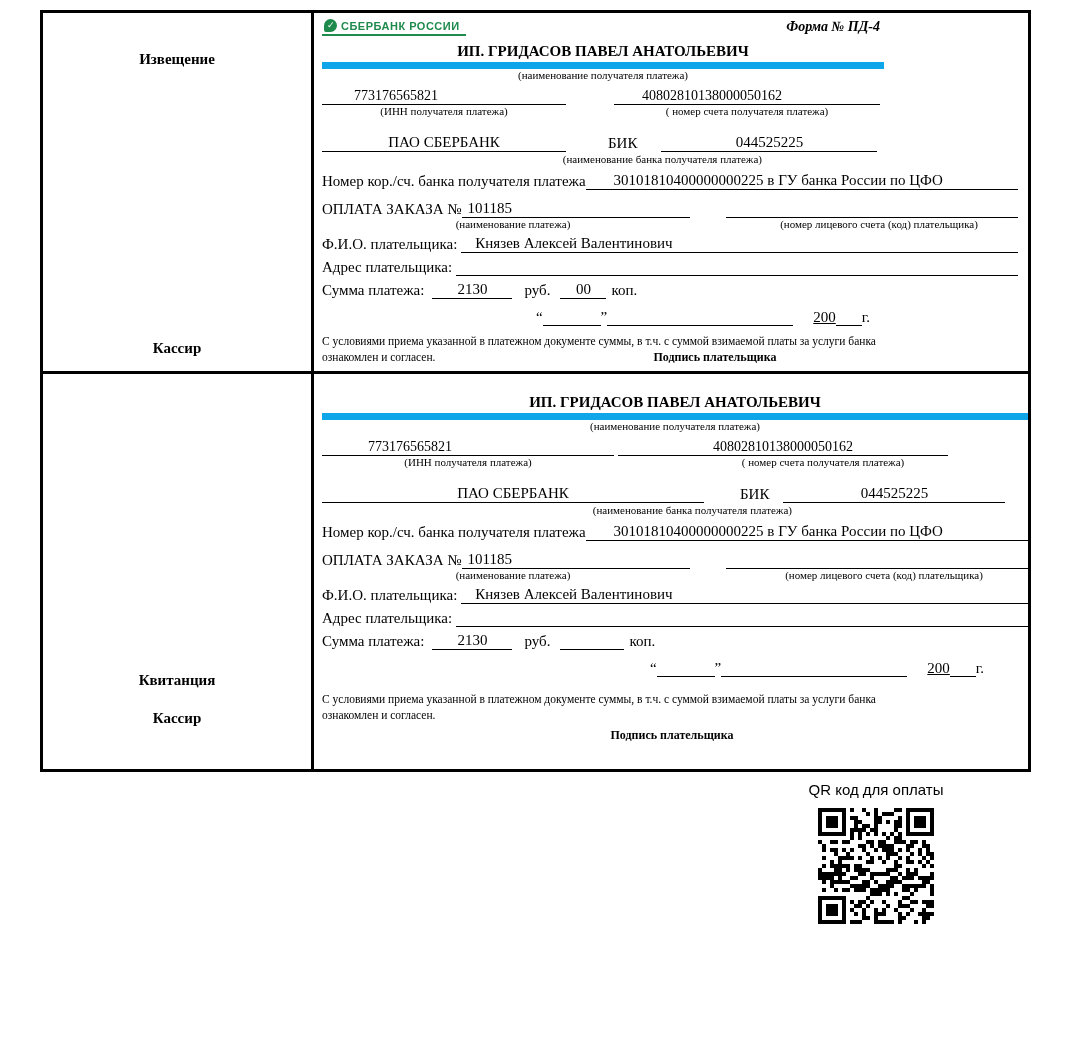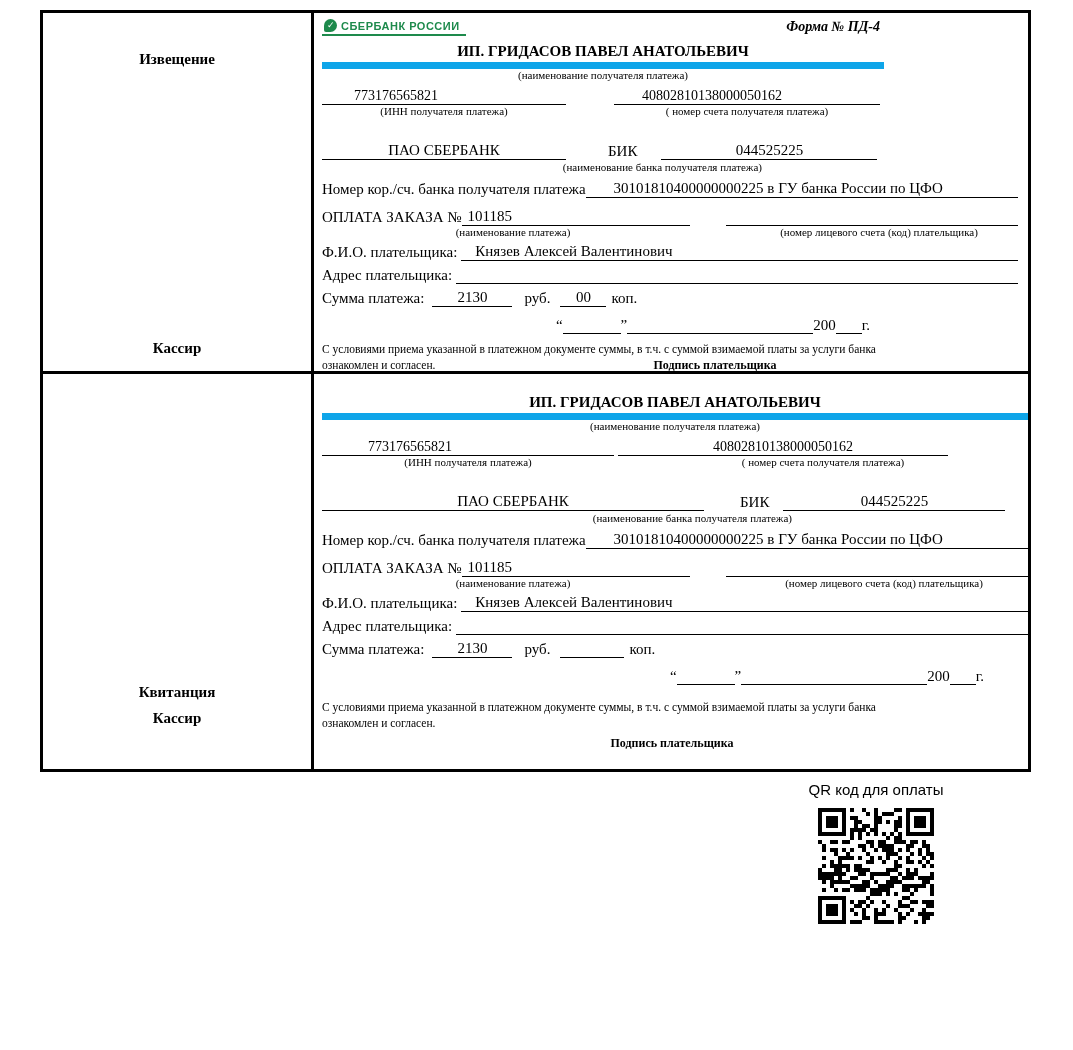--- a/index.html
+++ b/index.html
@@ -9,21 +9,21 @@
     font-family:"Liberation Serif", serif; color:#000; font-size:15px;
   }
   .form-table { position:absolute; left:40px; top:10px; width:991px; border:3px solid #000; background:#fff; }
   .section { display:flex; }
   .section.receipt { border-top:3px solid #000; height:398px; }
   .section.notice { height:358px; }
   .stub { width:271px; border-right:3px solid #000; position:relative; flex:none; }
   .stub-title, .stub-cashier { position:absolute; width:100%; text-align:center; font-weight:bold; font-size:15px; }
   .notice .stub-title { top:38px; }
   .notice .stub-cashier { bottom:14px; }
-  .receipt .stub-title { bottom:68px; }
+  .receipt .stub-title { bottom:80px; }
   .receipt .stub-cashier { bottom:42px; }
 
   .content { flex:1; padding:6px 10px 6px 8px; }
   .narrow { width:562px; }
   .receipt .narrow { width:706px; }
 
   .uline { border-bottom:1px solid #000; }
   .flex-row { display:flex; align-items:flex-end; }
   .small-label { font-size:11px; line-height:13px; }
   .center { text-align:center; }
@@ -41,21 +41,21 @@
   .inn-row { margin-top:6px; }
   .inn-box { width:244px; padding-left:32px; font-size:14px; }
   .acct-box { width:266px; margin-left:48px; padding-left:28px; font-size:14px; }
   .inn-label { width:244px; text-align:center;font-family:Liberation Serif, serif; }
   .acct-label { width:266px; margin-left:48px; text-align:center; }
   .receipt .inn-box { width:292px; padding-left:46px; }
   .receipt .acct-box { width:330px; margin-left:4px; padding-left:0; text-align:center; }
   .receipt .inn-label { width:292px; }
   .receipt .acct-label { width:410px; margin-left:4px; }
 
-  .bank-row { margin-top:24px;font-family:Liberation Serif, serif; }
+  .bank-row { margin-top:16px;font-family:Liberation Serif, serif; }
   .bank-box { width:244px; text-align:center; }
   .bik-label { margin-left:42px; }
   .bik-box { width:216px; margin-left:24px; text-align:center; }
   .receipt .bank-box { width:382px; }
   .receipt .bik-label { margin-left:36px; }
   .receipt .bik-box { width:222px; margin-left:14px; }
 
   .bank-label-row { width:440px; text-align:right; margin-top:1px; }
   .receipt .bank-label-row { width:470px; }
 
@@ -83,21 +83,21 @@
   .kop-value { width:46px; text-align:center; margin-left:10px; }
   .receipt .kop-value { width:64px; }
   .kop-word { margin-left:5px; }
 
   .date-row { display:flex; justify-content:flex-end; align-items:flex-end; margin-top:9px; }
   .notice .date-row { margin-right:148px; }
   .receipt .date-row { margin-right:44px; }
   .dl-short { width:58px; height:18px; }
   .dl-long { width:186px; height:18px; }
   .dl-yr { width:26px; height:18px; }
-  .yr { margin-left:0; }
+  .yr { margin-left:20px;text-decoration:underline; }
 
   .agreement { margin-top:7px; font-size:11.5px; line-height:1.4; }
   .receipt .agreement { margin-top:14px; }
   .agr-line2 { display:flex; align-items:baseline; }
   .signature { font-weight:bold; font-size:12px; margin-left:218px; white-space:nowrap; }
   .sig-center { text-align:center; font-weight:bold; font-size:12px; margin-top:4px; width:700px; }
 
   .qr-block { position:absolute; left:788px; top:781px; width:176px; text-align:center; }
   .qr-caption { font-family:"Liberation Sans", sans-serif; font-size:15px; }
   .qr-code { margin-top:10px; display:inline-block; line-height:0; }

